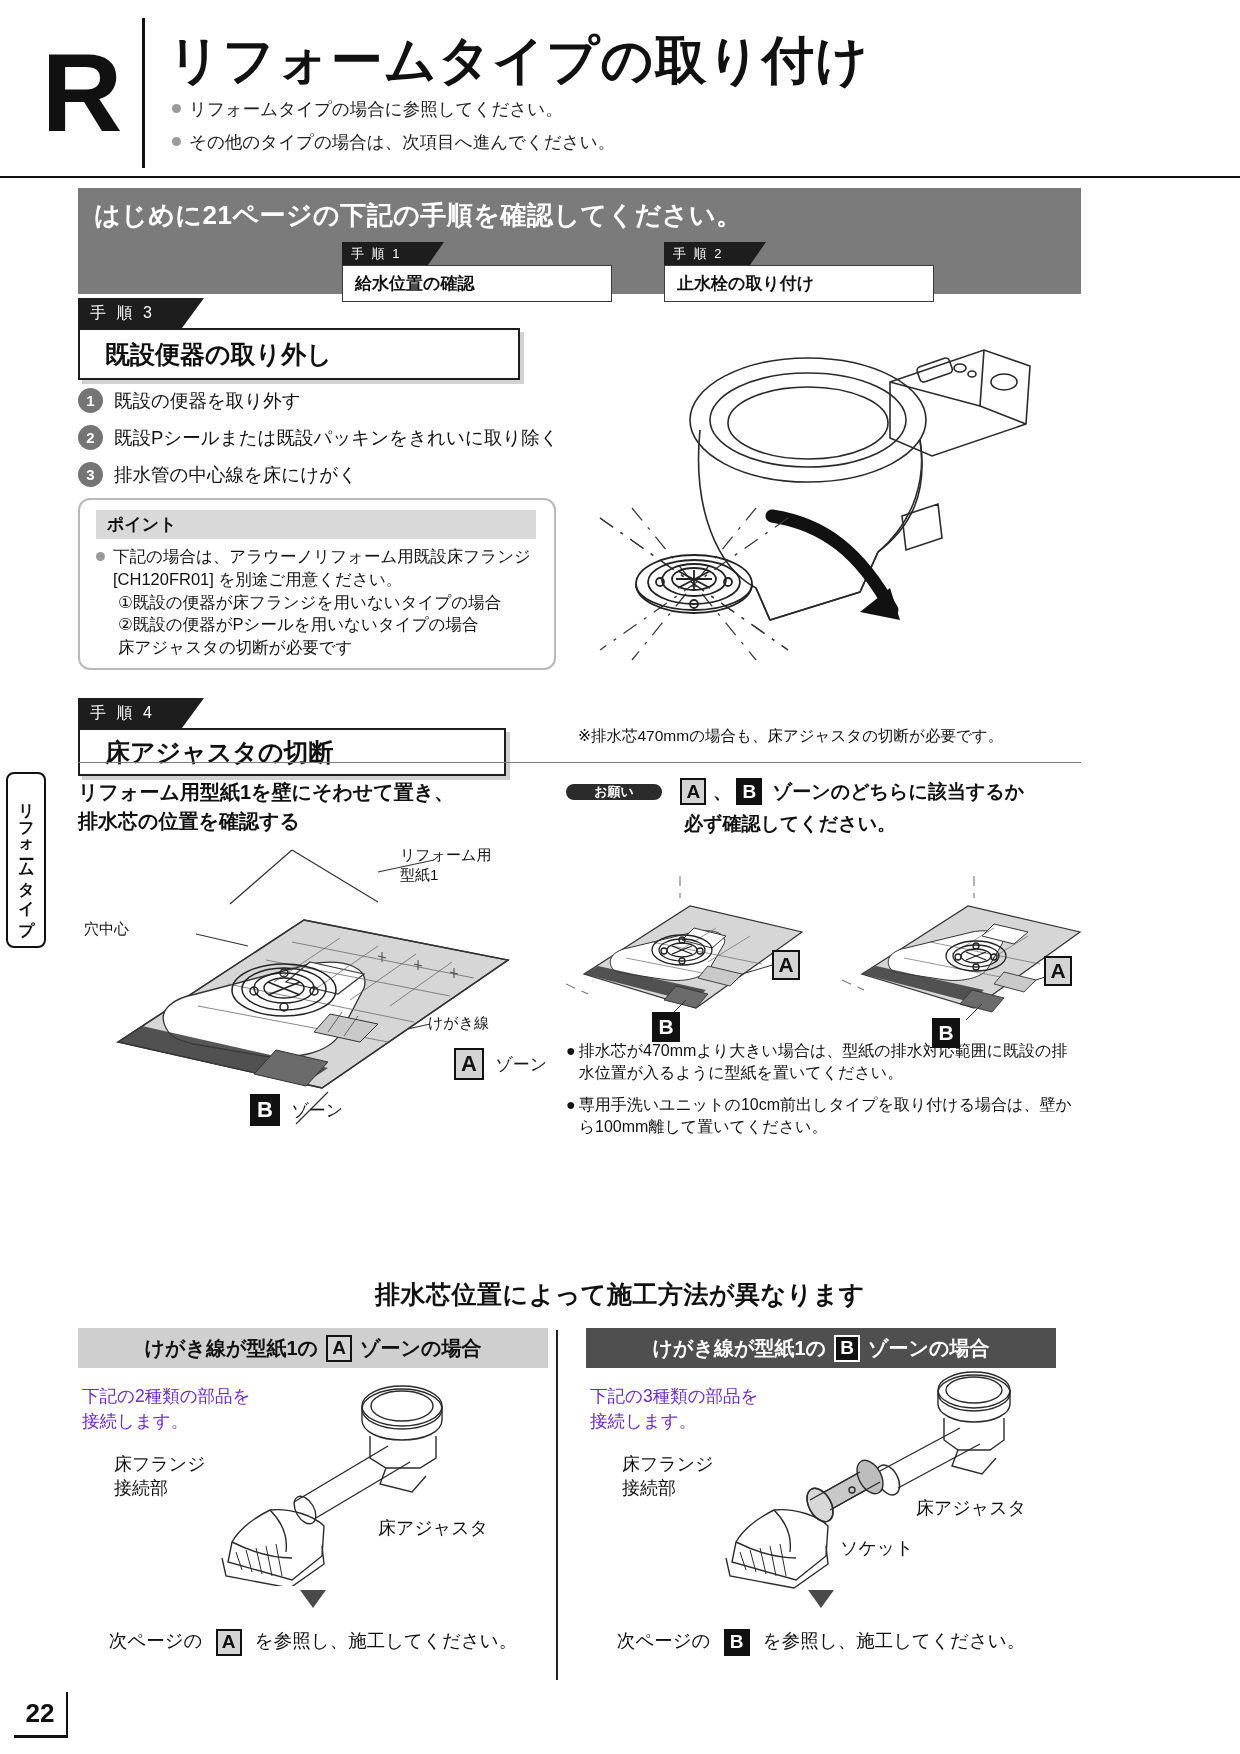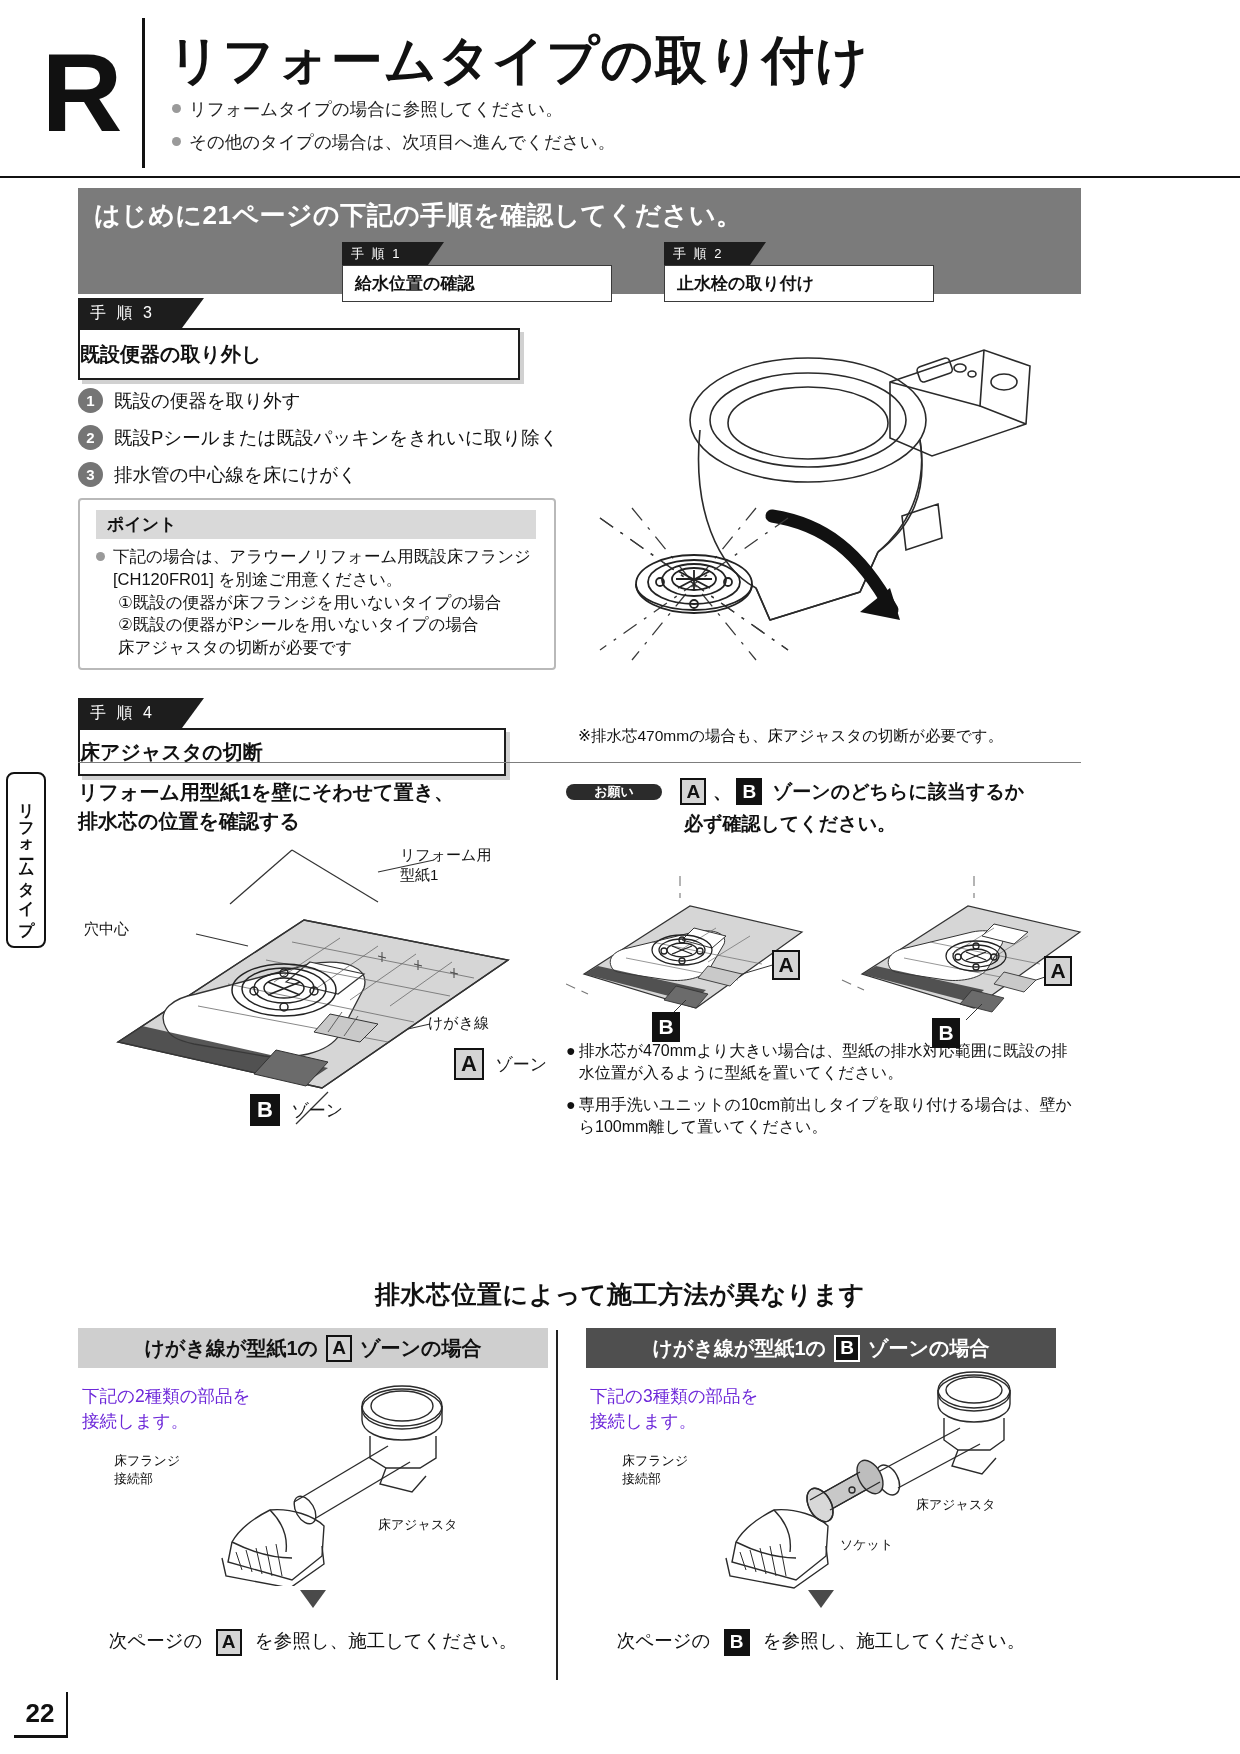--- a/index.html
+++ b/index.html
@@ -63,38 +63,38 @@
     position:relative;width:104px;height:30px;background:#1d1d1d;color:#fff;
     font-size:16px;letter-spacing:3px;display:flex;align-items:center;padding-left:12px;box-sizing:border-box;
   }
   .steptag .tg:after{
     content:"";position:absolute;left:104px;top:0;width:0;height:0;
     border-top:30px solid #1d1d1d;border-right:22px solid transparent;
   }
   .stephead{
     position:absolute;background:#fff;border:2px solid #1d1d1d;
     box-shadow:4px 4px 0 rgba(0,0,0,.18);
-    display:flex;align-items:center;padding-left:0;box-sizing:border-box;
-    font-size:20px;font-weight:bold;color:#111;
+    display:flex;align-items:center;padding-left:25px;box-sizing:border-box;
+    font-size:25px;font-weight:bold;color:#111;
   }
 
   
   .numlist{position:absolute;left:78px;top:388px;width:520px;}
   .numrow{display:flex;align-items:center;margin-bottom:12px;}
   .numcir{
     width:25px;height:25px;border-radius:50%;background:#757575;color:#fff;
     font-size:15px;font-weight:bold;display:flex;align-items:center;justify-content:center;
     margin-right:11px;flex:0 0 auto;
   }
   .numtxt{font-size:18.5px;color:#111;}
 
   
   .pointbox{
     position:absolute;left:78px;top:498px;width:478px;height:172px;
-    border:2px solid #b9b9b9;border-radius:4px;background:#fff;box-sizing:border-box;
+    border:2px solid #b9b9b9;border-radius:12px;background:#fff;box-sizing:border-box;
   }
   .point-hd{
     position:absolute;left:16px;top:10px;width:440px;height:29px;background:#d9d9d9;
     display:flex;align-items:center;padding-left:11px;box-sizing:border-box;
     font-size:17px;font-weight:bold;color:#111;
   }
   .point-body{position:absolute;left:16px;top:45px;width:452px;}
   .pb-bul{display:flex;font-size:16.5px;line-height:1.38;color:#111;}
   .pb-bul .dotg{margin-top:7px;flex:0 0 auto;}
   .pb-sub{font-size:16.5px;line-height:1.38;color:#111;margin-left:22px;}
@@ -159,21 +159,21 @@
     position:absolute;left:0;top:300px;width:470px;text-align:center;
     font-size:18.5px;color:#111;
   }
   .tri{
     position:absolute;left:235px;top:262px;margin-left:-13px;
     width:0;height:0;border-left:13px solid transparent;border-right:13px solid transparent;
     border-top:18px solid #4a4a4a;
   }
 
   
-  .plabel{position:absolute;font-size:13px;line-height:1.35;color:#111;}
+  .plabel{position:absolute;font-size:18px;line-height:1.35;color:#111;}
 
   
   .sidetab{
     position:absolute;left:6px;top:772px;width:40px;height:176px;
     border:2px solid #111;border-radius:8px;background:#fff;box-sizing:border-box;
     display:flex;align-items:center;justify-content:center;
   }
   .sidetab span{
     writing-mode:vertical-rl;font-size:16px;font-weight:bold;letter-spacing:1px;color:#111;
   }

